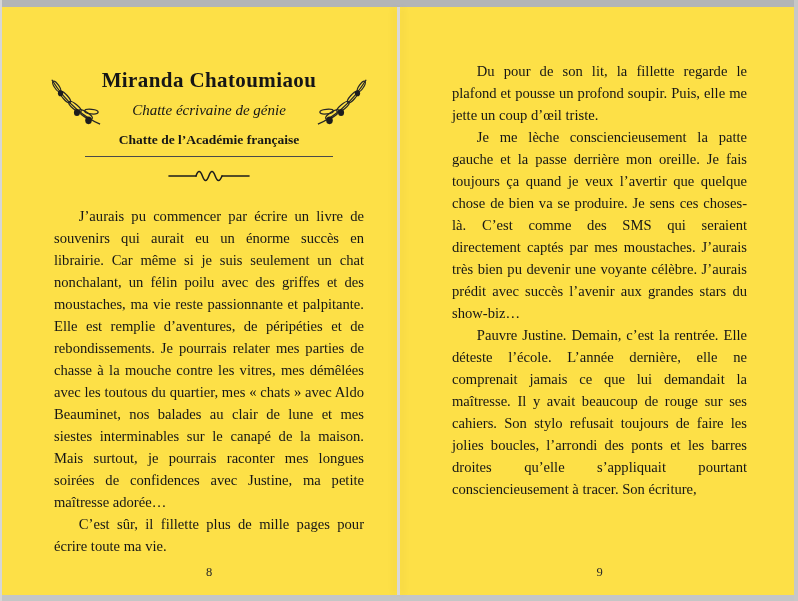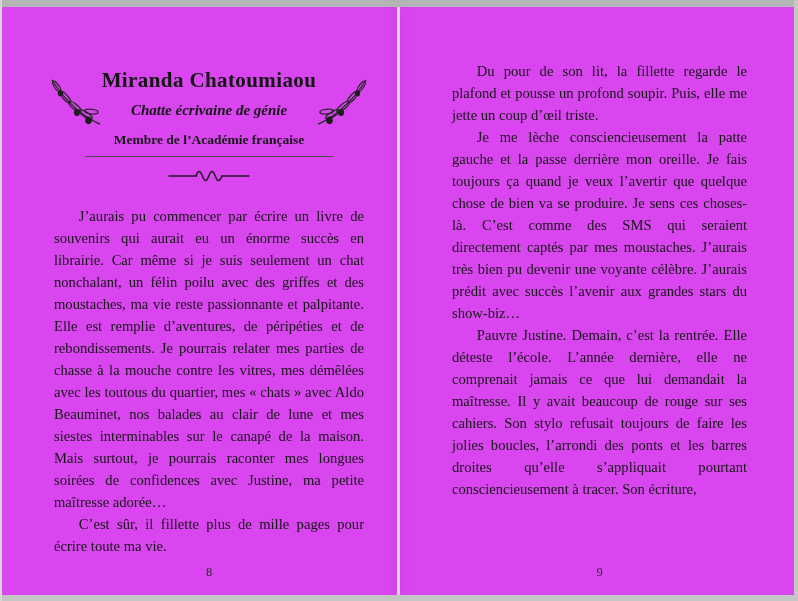--- a/index.html
+++ b/index.html
@@ -1,20 +1,20 @@
 <!DOCTYPE html>
 <html lang="fr"><head>
 <meta charset="utf-8">
 <style>
   * { box-sizing: border-box; }
   html, body { margin: 0; padding: 0; background: #e9e9e9; }
   .spread {
     position: relative;
     width: 798px; height: 601px;
-    background: #d946ef;
+    background: #fde047;
     overflow: hidden;
     font-family: "Liberation Serif", serif;
     color: #161616;
   }
   
   .edge-top    { position:absolute; top:0; left:0; right:0; height:7px; background:#b3b5b6; }
   .edge-bottom { position:absolute; bottom:0; left:0; right:0; height:6px; background:#c4c6c6; }
   .edge-right  { position:absolute; top:0; bottom:0; right:0; width:4px; background:#c7c7c7; }
   .edge-left   { position:absolute; top:0; bottom:0; left:0; width:2px; background:#d6d6d6; }
   .gutter {
@@ -26,21 +26,21 @@
   .page { position:absolute; top:64px; }
   .page-left  { left:54px;  width:310px; }
   .page-right { left:452px; width:295px; top:60px; }
 
   
   .chapter-header { position:relative; text-align:center; padding-top:4px; margin-bottom:22px; }
   .title {
     margin:0 0 9px 0;
     font-size:21px; font-weight:700; letter-spacing:0.4px;
   }
-  .subtitle { font-style:italic; font-size:15px; margin:0 0 13px 0;font-weight:bold; }
+  .subtitle { font-style:italic; font-size:15px; margin:0 0 13px 0; }
   .affiliation { font-weight:700; font-size:13.5px; margin:0; }
   .rule { width:248px; height:0; border-top:1px solid #4a4a4a; margin:8px auto 12px auto; }
   .divider { line-height:0; }
   .branch { position:absolute; top:8px; width:58px; height:56px; }
   .branch-left  { left:-8px; }
   .branch-right { right:-8px; }
   .branch svg { width:100%; height:100%; }
   .branch-right svg { transform: scaleX(-1); }
 
   
@@ -98,21 +98,21 @@
             <use href="#branch-def"></use>
           </svg>
       </span>
       <span class="branch branch-right">
         <svg viewBox="0 0 60 58">
             <use href="#branch-def"></use>
           </svg>
       </span>
       <h1 class="title">Miranda Chatoumiaou</h1>
       <div class="subtitle">Chatte écrivaine de génie</div>
-      <div class="affiliation">Membre de l’Académie française</div>
+      <div class="affiliation">Chatte de l’Académie française</div>
       <div class="rule"></div>
       <div class="divider">
         <svg viewBox="0 0 84 14" width="84" height="14" fill="none" stroke="#1c1c1c" stroke-linecap="round">
           <path d="M2 7 H29" stroke-width="1.6"></path>
           <path d="M55 7 H82" stroke-width="1.6"></path>
           <path d="M29 7 c2 -6 4.2 -6 6.4 0 c2.2 6 4.2 6 6.4 0 c2.2 -6 4.2 -6 6.4 0 c2.2 6 4.4 6 6.8 0" stroke-width="1.5"></path>
         </svg>
       </div>
     </header>
 

